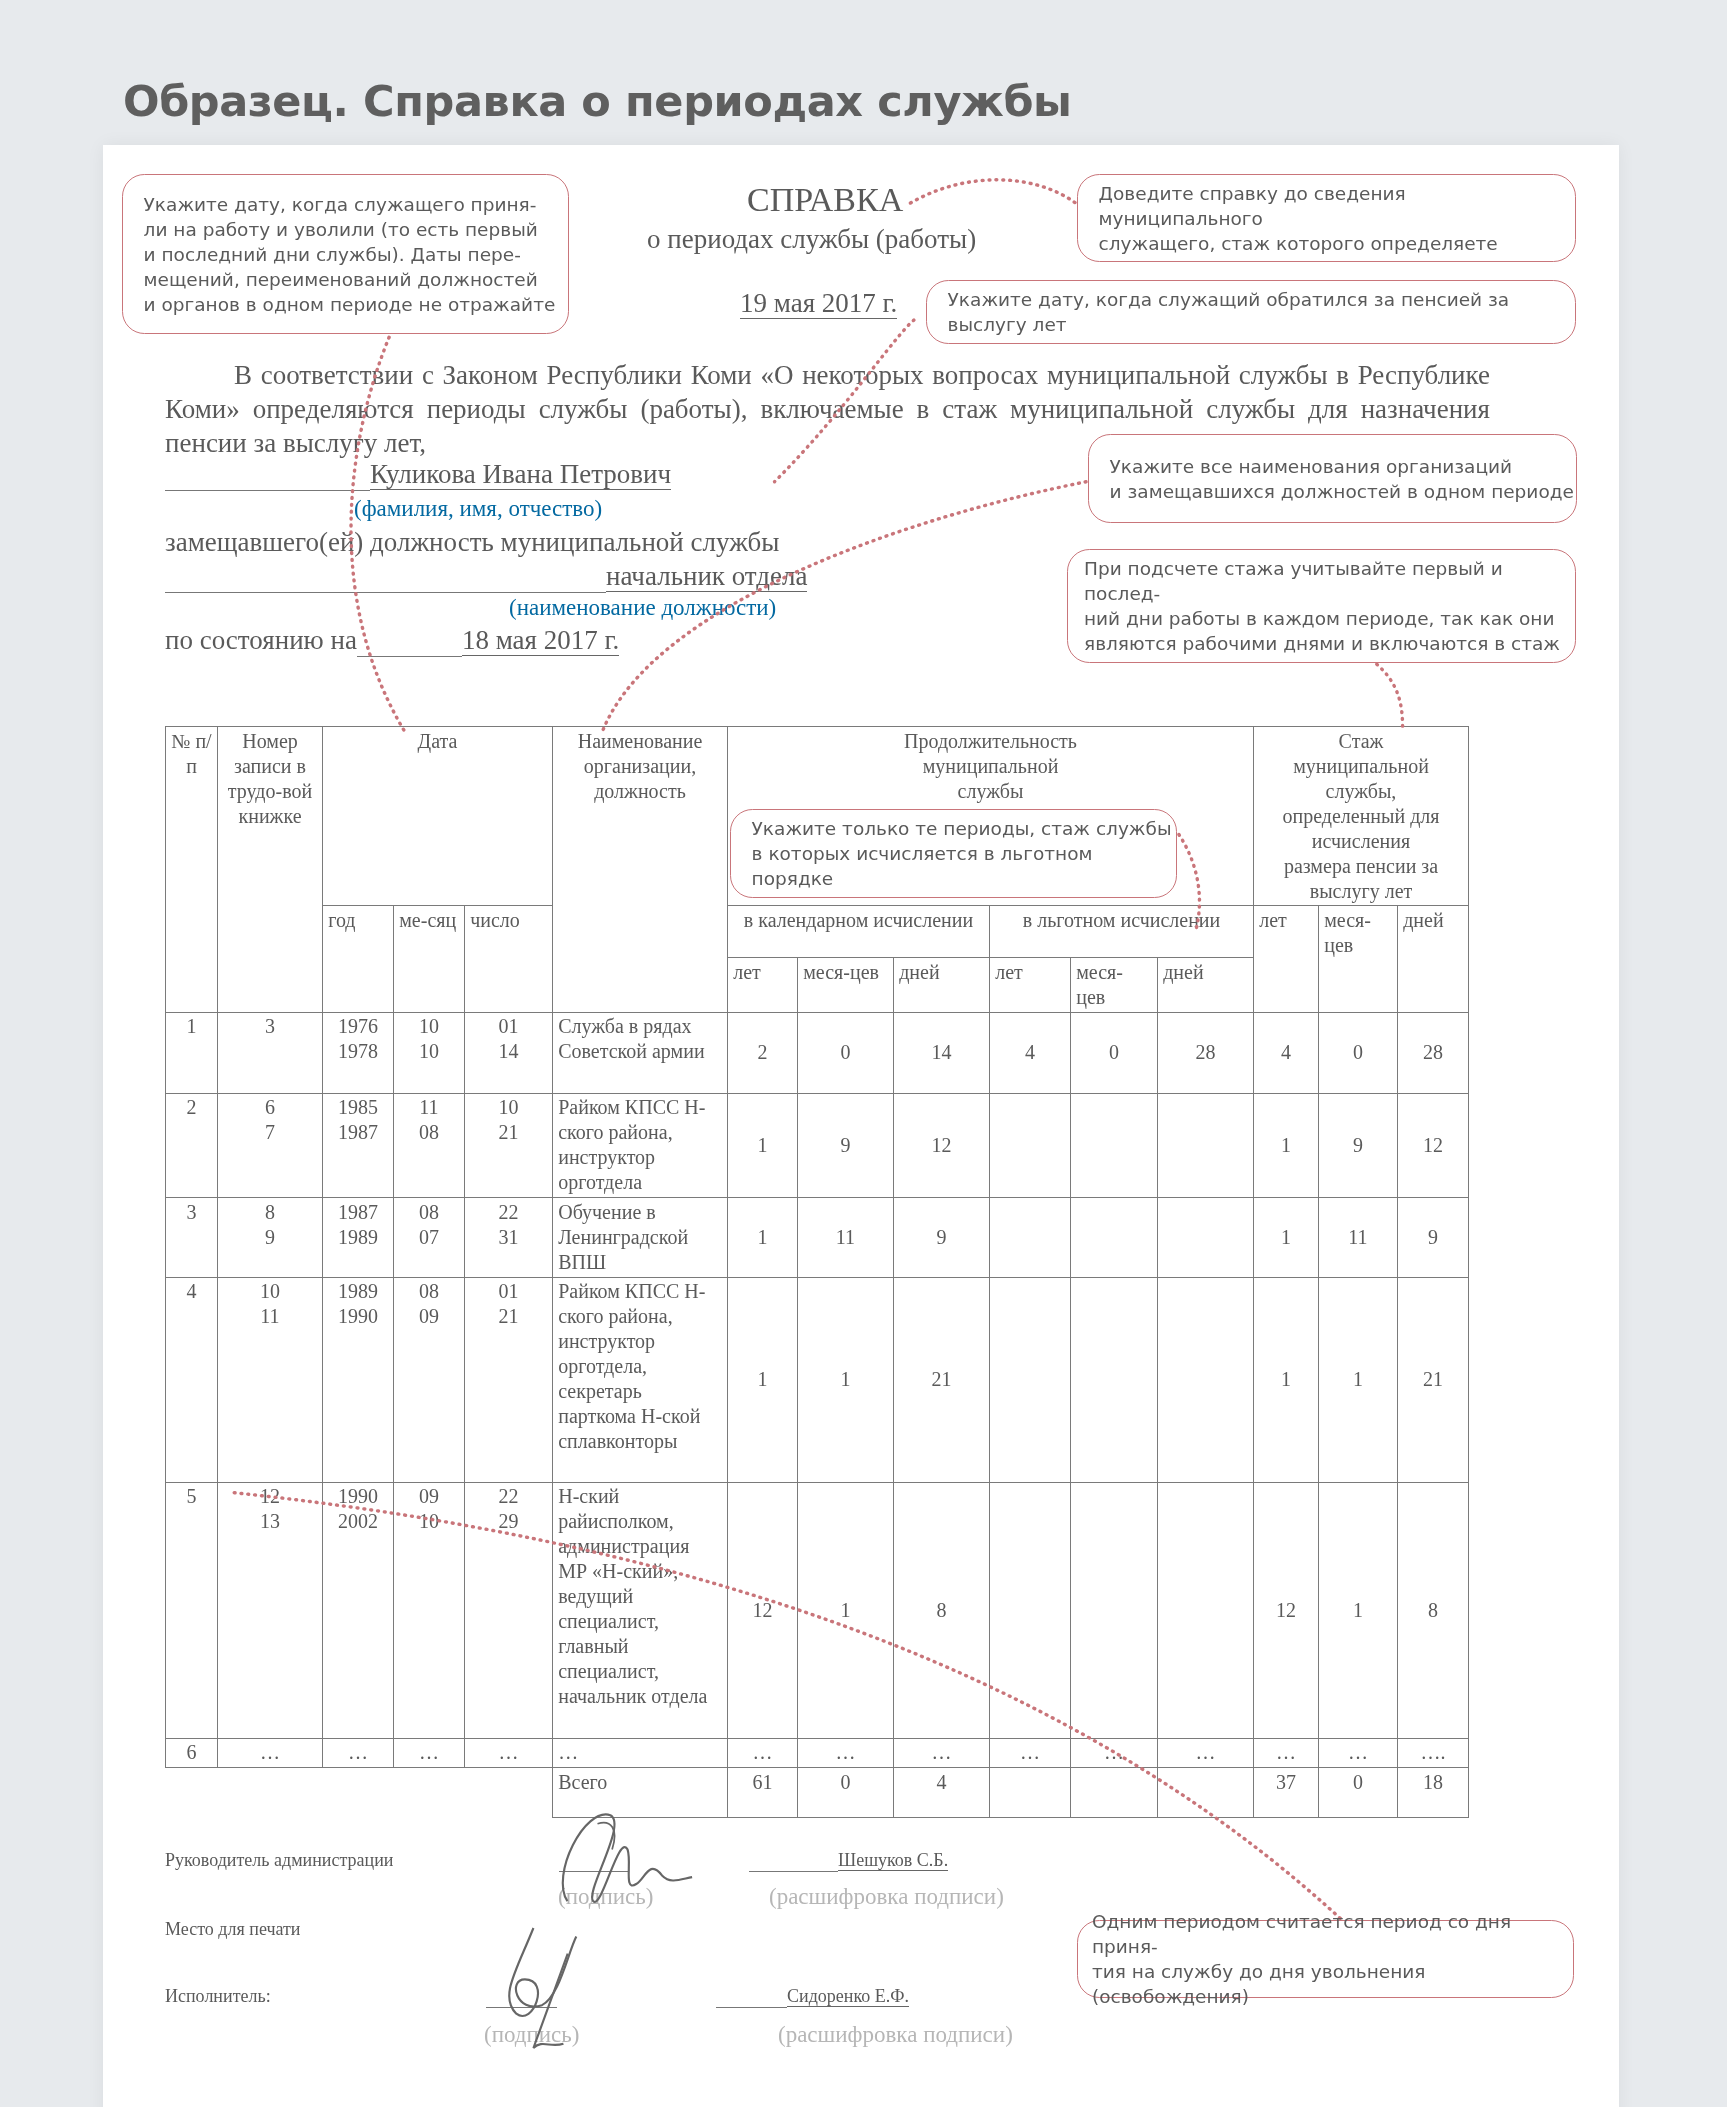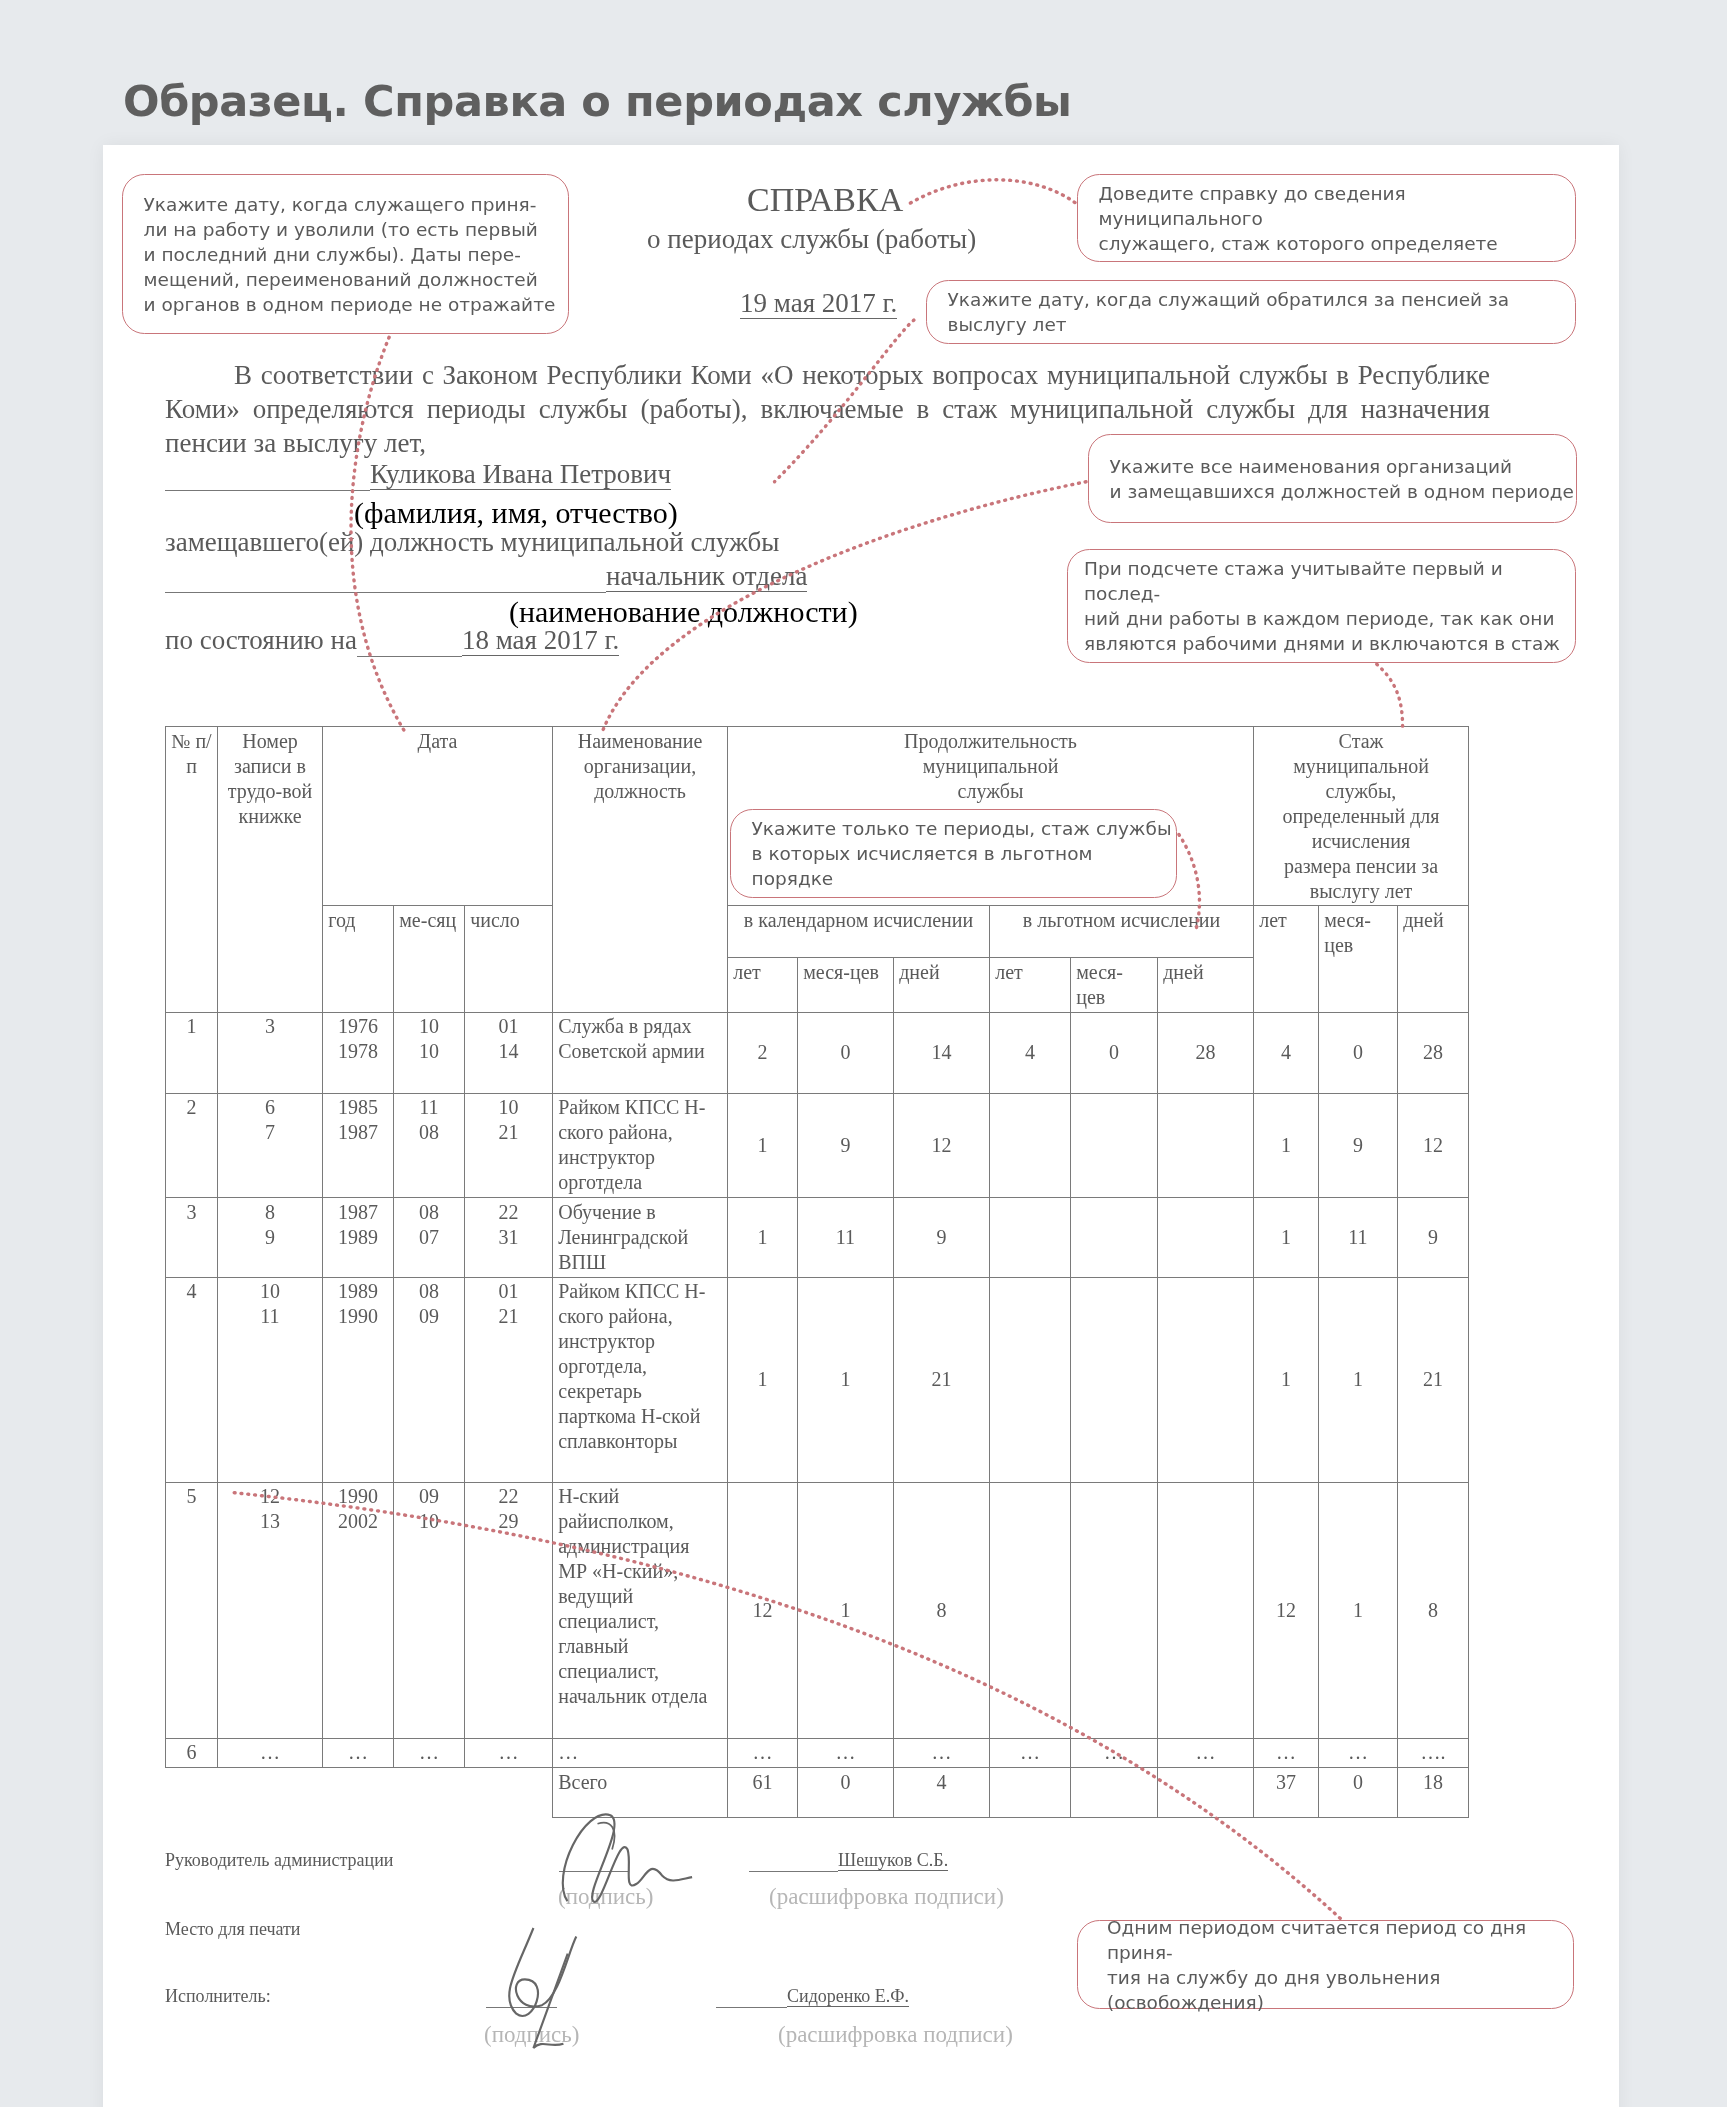--- a/index.html
+++ b/index.html
@@ -19,21 +19,21 @@
     position:absolute; border:1.7px solid #c9757a; border-radius:22.4px; background:#fff;
     font-family:"DejaVu Sans", sans-serif; font-size:18.5px; line-height:25px; color:#5a5a5a;
     box-sizing:border-box; display:flex; align-items:center; z-index:3;
   }
   .callout span { display:block; white-space:pre-line; }
   .doc { position:absolute; font-family:"Liberation Serif", serif; color:#5a5a5a; }
   .heading { font-size:34px; }
   .sub { font-size:27px; }
   .para { font-size:27px; line-height:34px; text-align:justify; }
   .under { border-bottom:1.7px solid #666; }
-  .hint { color:#000000; font-size:30px; }
+  .hint { color:#0369a1; font-size:23px; }
   .line { display:inline-block; border-bottom:1.7px solid #777; }
   table.grid {
     position:absolute; left:165px; top:726px; border-collapse:collapse; table-layout:fixed;
     font-family:"Liberation Serif", serif; font-size:20px; color:#5a5a5a; line-height:25px;
   }
   table.grid td { border:1.7px solid #7a7a7a; vertical-align:top; padding:1.7px 5.2px; text-align:center; }
   table.grid td.l { text-align:left; }
   table.grid td.mid { vertical-align:middle; }
   table.grid td.none { border:none; }
   .sig { position:absolute; font-family:"Liberation Serif", serif; font-size:18px; color:#5a5a5a; }
@@ -296,21 +296,21 @@
   </div>
 <div class="callout" style="left:1067px; top:549px; width:509px; height:114px; padding-left:16px;">
     <span>При подсчете стажа учитывайте первый и послед-
 ний дни работы в каждом периоде, так как они
 являются рабочими днями и включаются в стаж</span>
   </div>
 <div class="callout" style="left:730px; top:809px; width:447px; height:89px; padding-left:20.6px;">
     <span>Укажите только те периоды, стаж службы
 в которых исчисляется в льготном порядке</span>
   </div>
-<div class="callout" style="left:1077px; top:1920px; width:497px; height:89px; padding-left:29px;">
+<div class="callout" style="left:1077px; top:1920px; width:497px; height:78px; padding-left:14px;">
     <span>Одним периодом считается период со дня приня-
 тия на службу до дня увольнения (освобождения)</span>
   </div>
 
 <svg class="overlay" width="1728" height="2107" viewBox="0 0 2008 2449">
   <g fill="none" stroke="#c9757a" stroke-width="4" stroke-dasharray="1 7" stroke-linecap="round">
     <path d="M1058 236 C1120 200 1200 200 1250 236"></path>
     <path d="M1062 372 C1040 390 980 480 900 560"></path>
     <path d="M452 392 C400 520 380 700 470 850"></path>
     <path d="M1262 560 C1060 600 760 700 700 850"></path>

